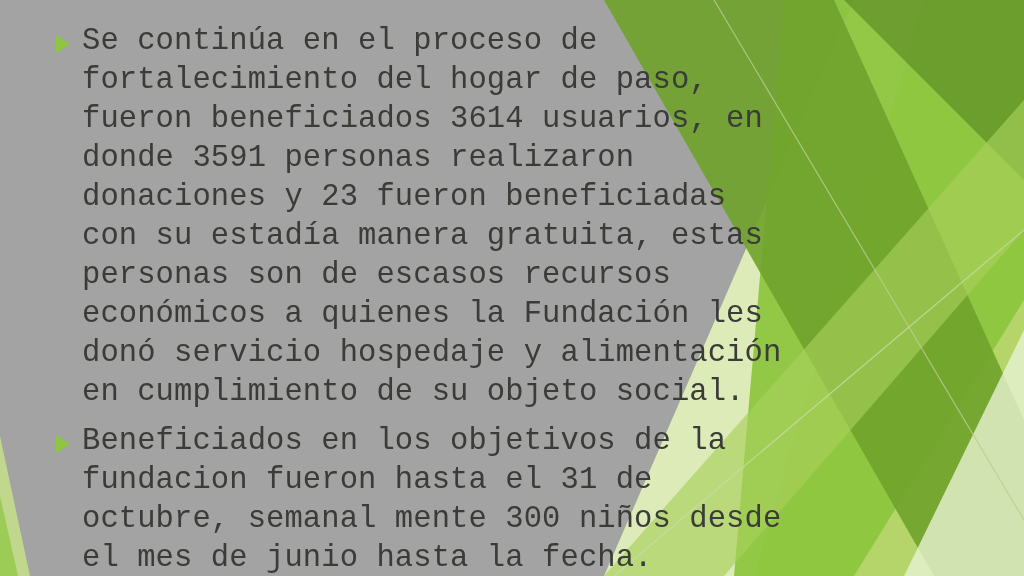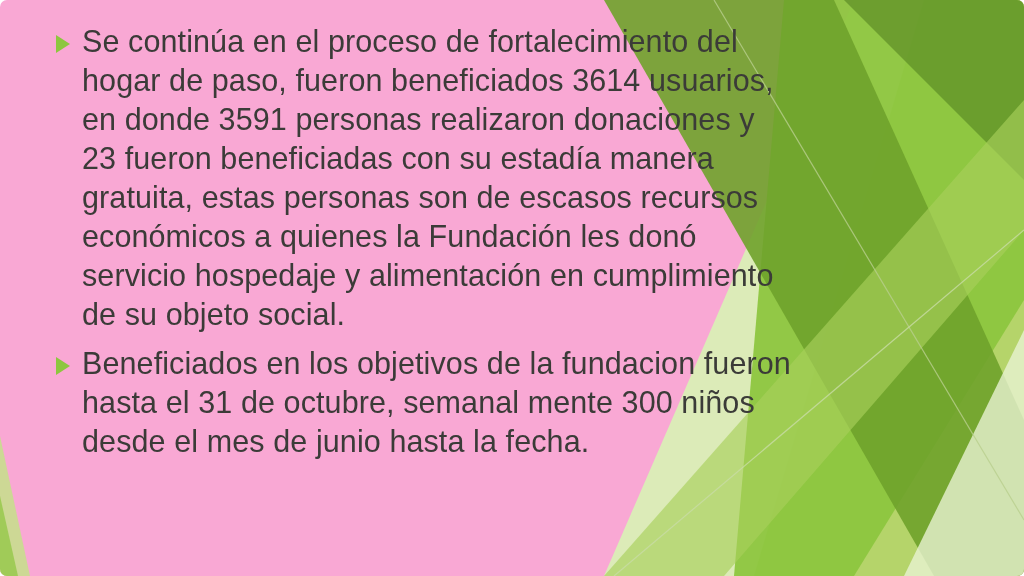--- a/index.html
+++ b/index.html
@@ -4,24 +4,23 @@
 <style>
   html, body {
     margin: 0;
     padding: 0;
     background: #ffffff;
   }
   #slide {
     position: relative;
     width: 1024px;
     height: 576px;
-    background: #f9a8d4;
+    background: #a3a3a3;
     overflow: hidden;
-    font-family: Liberation Sans, sans-serif;
-    border-radius: 7px;
+    font-family: Liberation Mono, monospace;
   }
   
   .deco {
     position: absolute;
     top: 0;
     right: 0;
     width: 420px;
     height: 576px;
     overflow: hidden;
     pointer-events: none;

